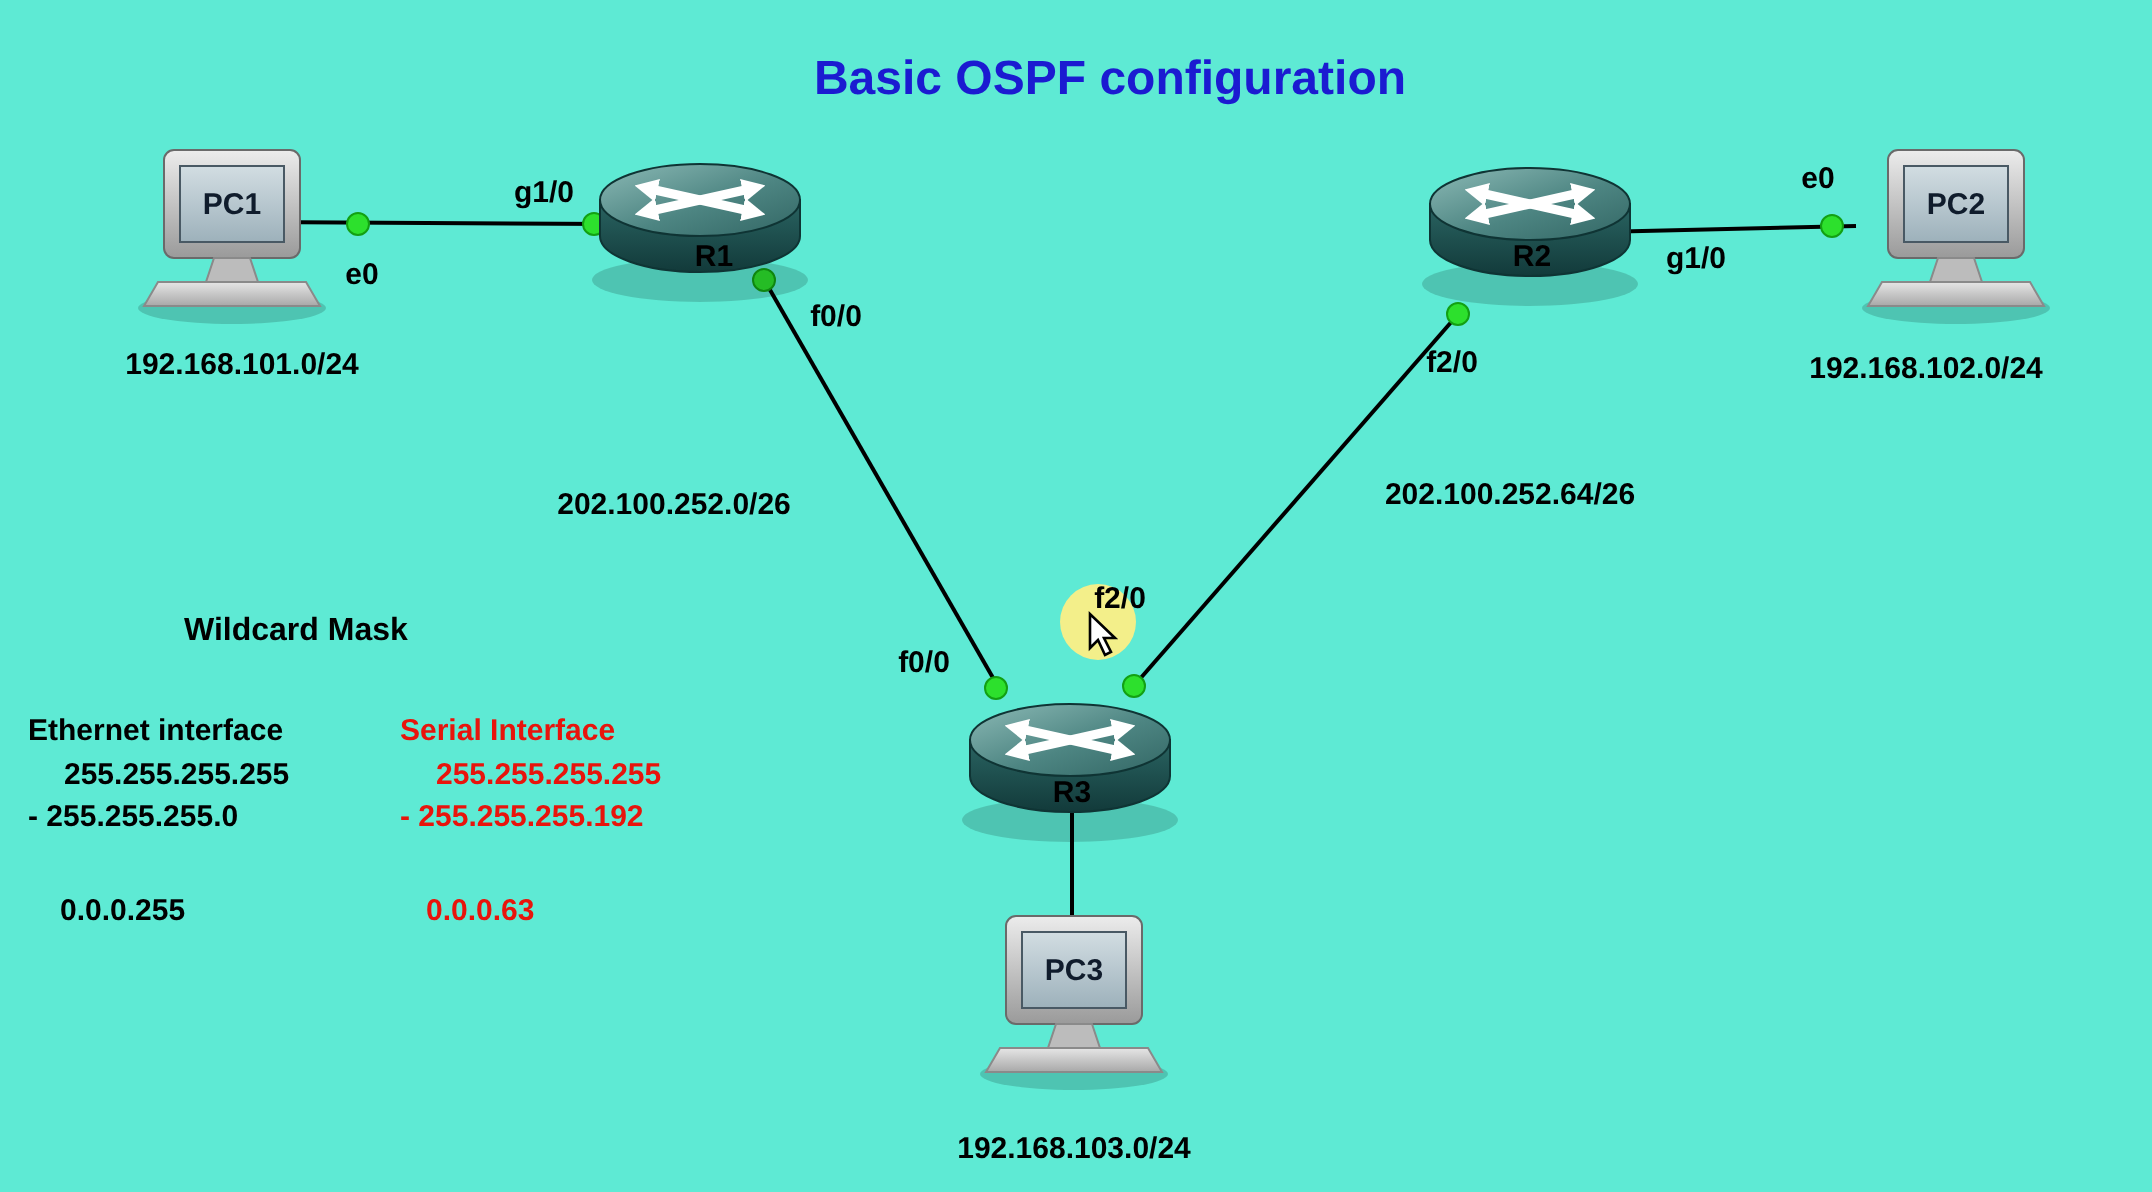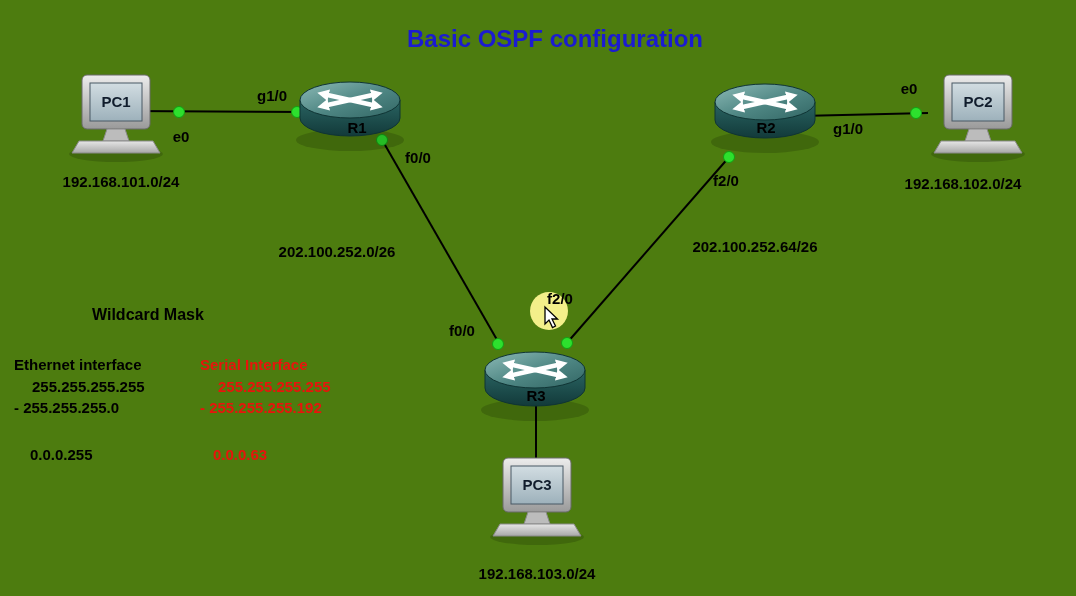--- a/index.html
+++ b/index.html
@@ -6,21 +6,21 @@
   :root {
     --title-blue: #1b1bd1;
     --accent-red: #e8140c;
     --dot-green: #2de02d;
     --highlight-yellow: #f3ef8a;
   }
   .canvas {
     position: relative;
     width: 1076px;
     height: 596px;
-    background: #4d7c0f;
+    background: #5eead4;
     overflow: hidden;
   }
   text {
     font-family: "Liberation Sans", "DejaVu Sans", sans-serif;
     font-weight: 700;
     fill: #000000;
   }
   .title { font-size: 24px; fill: var(--title-blue); }
   .lbl { font-size: 15px; }
   .wc-head { font-size: 16px; }

